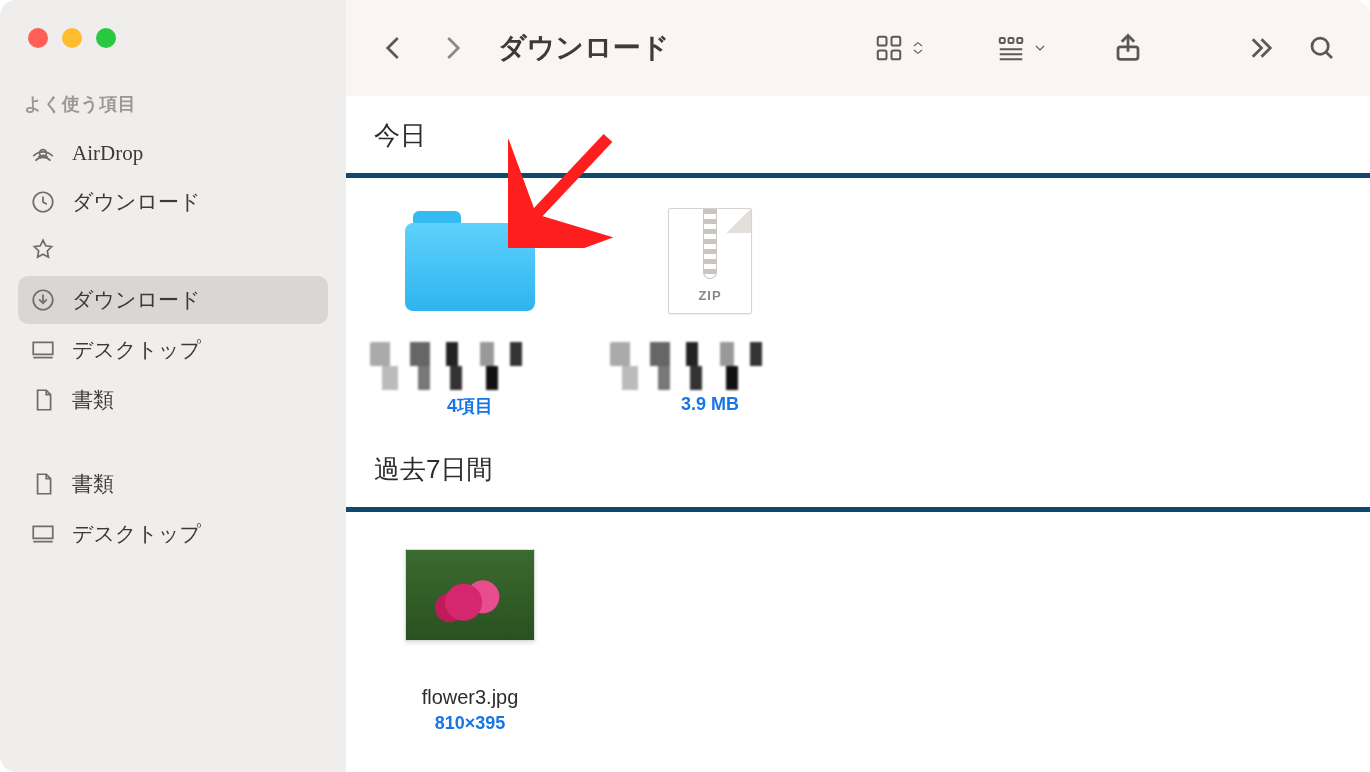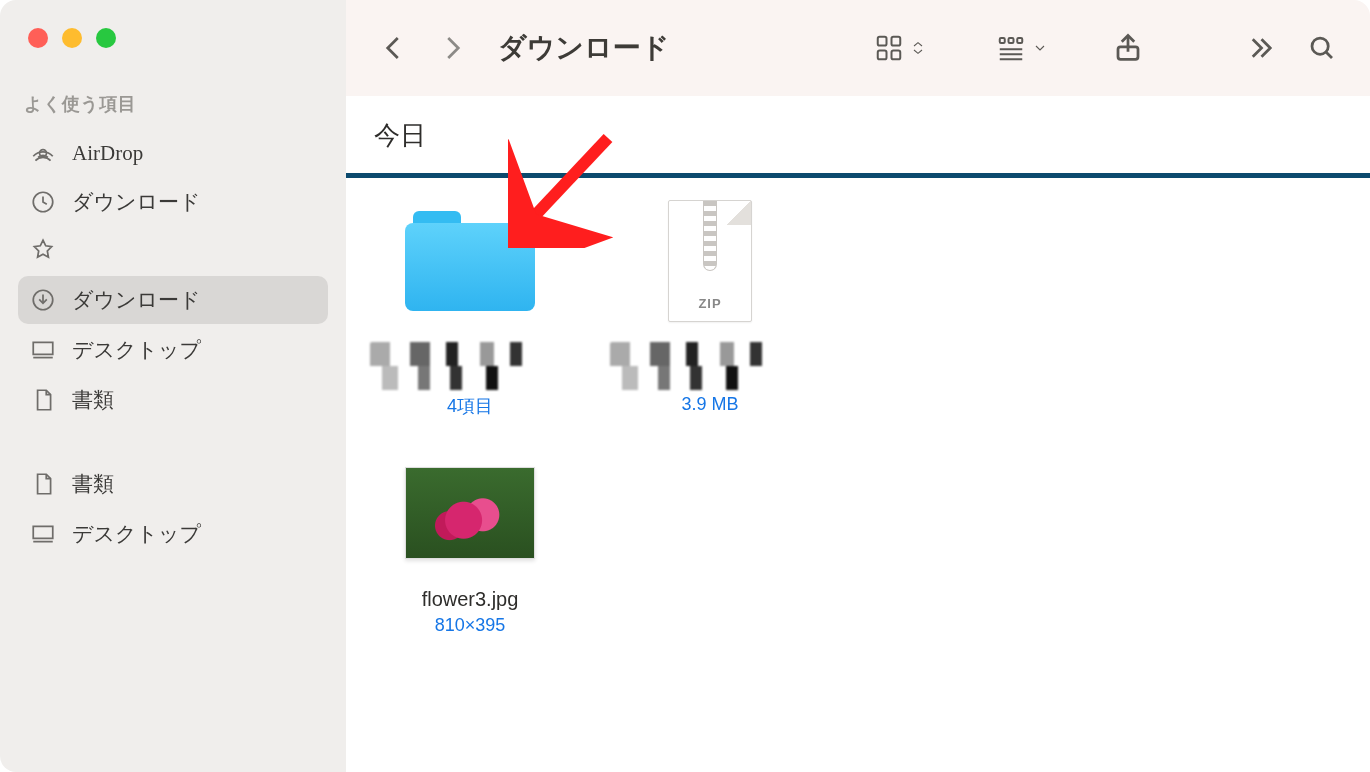--- a/index.html
+++ b/index.html
@@ -35,32 +35,32 @@
 
   
   .content { flex: 1; overflow: auto; background: #fff; }
   .group-header { font-size: 26px; font-weight: 400; color: #2e2d2b; padding: 22px 28px 20px 28px; border-bottom: 5px solid #0c4a6e; }
   .grid { display: flex; gap: 40px; padding: 28px 24px 12px 24px; flex-wrap: wrap; }
   .file-item { width: 200px; display: flex; flex-direction: column; align-items: center; text-align: center; }
   .thumb { width: 130px; height: 110px; display: flex; align-items: center; justify-content: center; margin-bottom: 12px; }
   .folder-icon { width: 130px; height: 100px; position: relative; }
   .folder-tab { position: absolute; top: 0; left: 8px; width: 48px; height: 18px; background: #34bcf2; border-radius: 6px 6px 0 0; }
   .folder-body { position: absolute; top: 12px; left: 0; right: 0; bottom: 0; background: linear-gradient(#5ed2fb, #2fb4f0); border-radius: 8px; }
-  .zip-icon { width: 84px; height: 122px; background: #fff; border: 1px solid #d6d4d1; border-radius: 2px; position: relative; box-shadow: 0 1px 2px rgba(0,0,0,0.06); }
+  .zip-icon { width: 84px; height: 106px; background: #fff; border: 1px solid #d6d4d1; border-radius: 2px; position: relative; box-shadow: 0 1px 2px rgba(0,0,0,0.06); }
   .zip-corner { position: absolute; top: 0; right: 0; width: 24px; height: 24px; background: linear-gradient(135deg, transparent 48%, #e3e0dc 50%); }
   .zip-stripe { position: absolute; top: 0; left: 50%; transform: translateX(-50%); width: 14px; height: 70px; background: repeating-linear-gradient(#c9c6c2 0 5px, #fff 5px 10px); border-radius: 0 0 7px 7px; border: 1px solid #c9c6c2; border-top: none; }
   .zip-label { position: absolute; bottom: 10px; left: 0; right: 0; text-align: center; font-size: 13px; font-weight: 600; color: #888; letter-spacing: 1px; }
   .pixelated { width: 200px; height: 48px; margin-top: 14px; background:
     linear-gradient(90deg,#aaa 0 10%, transparent 10% 20%, #666 20% 30%, transparent 30% 38%, #222 38% 44%, transparent 44% 55%, #999 55% 62%, transparent 62% 70%, #333 70% 76%, transparent 76% 100%),
     linear-gradient(90deg,transparent 0 6%, #bbb 6% 14%, transparent 14% 24%, #777 24% 30%, #fff 30% 40%, #333 40% 46%, transparent 46% 58%, #111 58% 64%, transparent 64% 100%);
     background-size: 100% 24px, 100% 24px; background-position: 0 0, 0 24px; background-repeat: no-repeat;
     image-rendering: pixelated; filter: blur(1px); border-radius: 2px;
   }
-  .file-name { font-size: 20px; color: #2e2d2b; margin-top: 8px; overflow-wrap: anywhere; }
-  .file-sub { font-size: 18px; color: #1676e6; margin-top: 4px; }
+  .file-name { font-size: 20px; color: #2e2d2b; margin-top: 24px; overflow-wrap: anywhere; }
+  .file-sub { font-size: 18px; color: #1676e6; margin-top: 4px; font-weight: bold; }
 
   .img-thumb { width: 130px; height: 92px; border: 1px solid #ddd; background: #eee; box-shadow: 0 2px 4px rgba(0,0,0,0.12); }
   .img-flower3 { background:
     radial-gradient(circle at 45% 58%, #d6266e 0 18px, transparent 19px),
     radial-gradient(circle at 60% 52%, #e84e8e 0 16px, transparent 17px),
     radial-gradient(circle at 34% 64%, #c11a5a 0 14px, transparent 15px),
     linear-gradient(#3a6b2e, #2a5020);
   }
   .img-flower4 { background:
     radial-gradient(circle at 52% 42%, #3a7fbf 0 14px, transparent 15px),
@@ -250,20 +250,21 @@
               <div class="zip-icon">
                 <div class="zip-corner"></div>
                 <div class="zip-stripe"></div>
                 <div class="zip-label">ZIP</div>
               </div>
             </div>
             <div class="pixelated"></div>
             <div class="file-sub">3.9 MB</div>
           </div>
         </div>
+        <div class="group-header">過去7日間</div>
         <div class="grid">
           <div class="file-item">
             <div class="thumb">
               <div class="img-thumb img-flower3"></div>
             </div>
             <div class="file-name">flower3.jpg</div>
             <div class="file-sub">810×395</div>
           </div>
         </div>
       </div>

